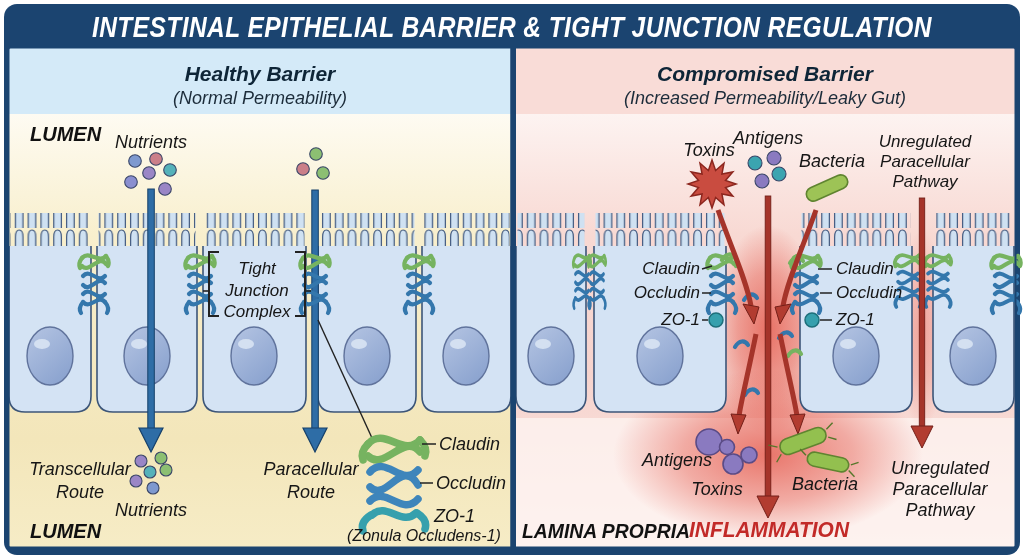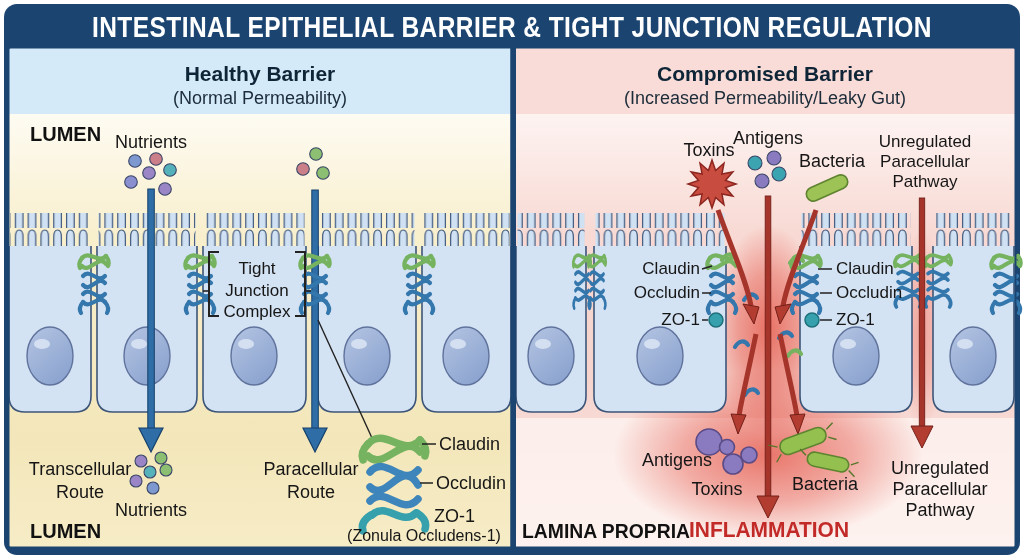--- a/index.html
+++ b/index.html
@@ -1,16 +1,16 @@
 <!DOCTYPE html>
 <html><head>
 <meta charset="utf-8">
 <style>
   html,body{margin:0;padding:0;background:#fff;}
-  #stage{position:relative;width:1024px;height:559px;font-family:"Liberation Sans",sans-serif;}
+  #stage{position:relative;width:1024px;height:559px;font-family:"Liberation Sans",sans-serif;font-style:italic;}
   svg text{font-family:"Liberation Sans",sans-serif;}
   .title-txt{font-size:29px;font-weight:bold;fill:#ffffff;letter-spacing:.5px;}
   .hdr1{font-size:21px;font-weight:bold;fill:#0e2537;}
   .hdr2{font-size:18px;fill:#1c2c3a;}
   .region-lbl{font-size:20px;font-weight:bold;fill:#111111;}
   .lbl{font-size:18px;fill:#161616;}
   .lbl-m{font-size:17px;fill:#161616;}
   .lbl-s{font-size:16px;fill:#161616;}
   .red-big{font-size:22px;font-weight:bold;}
   .cellBody{fill:#d4e3f4;stroke:#3c5578;stroke-width:1.6;}

